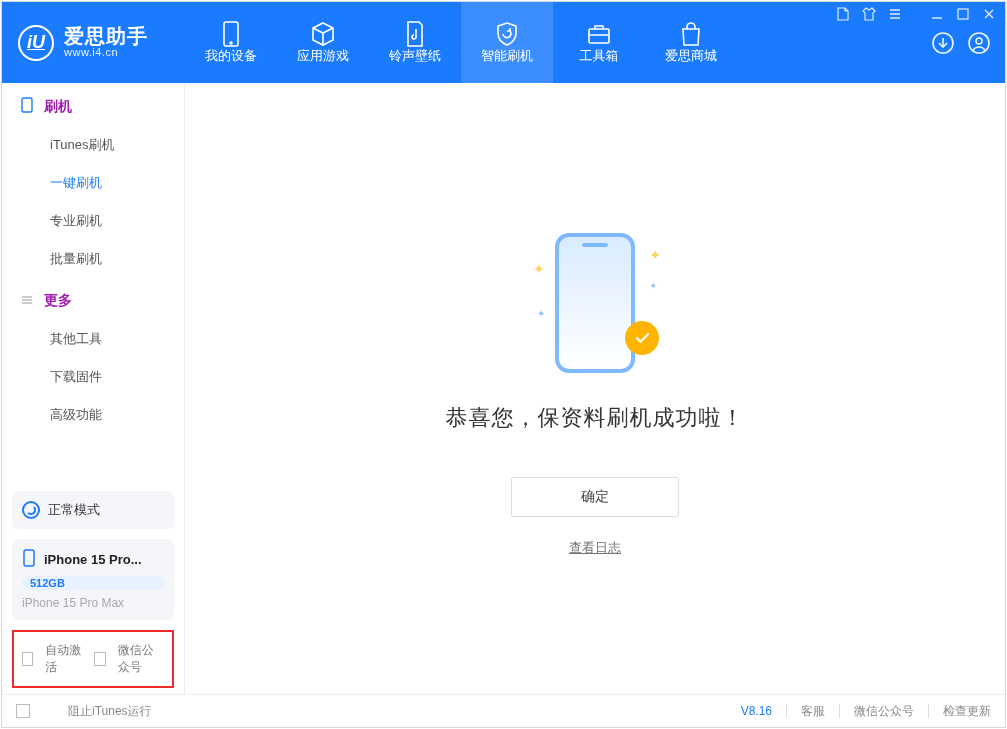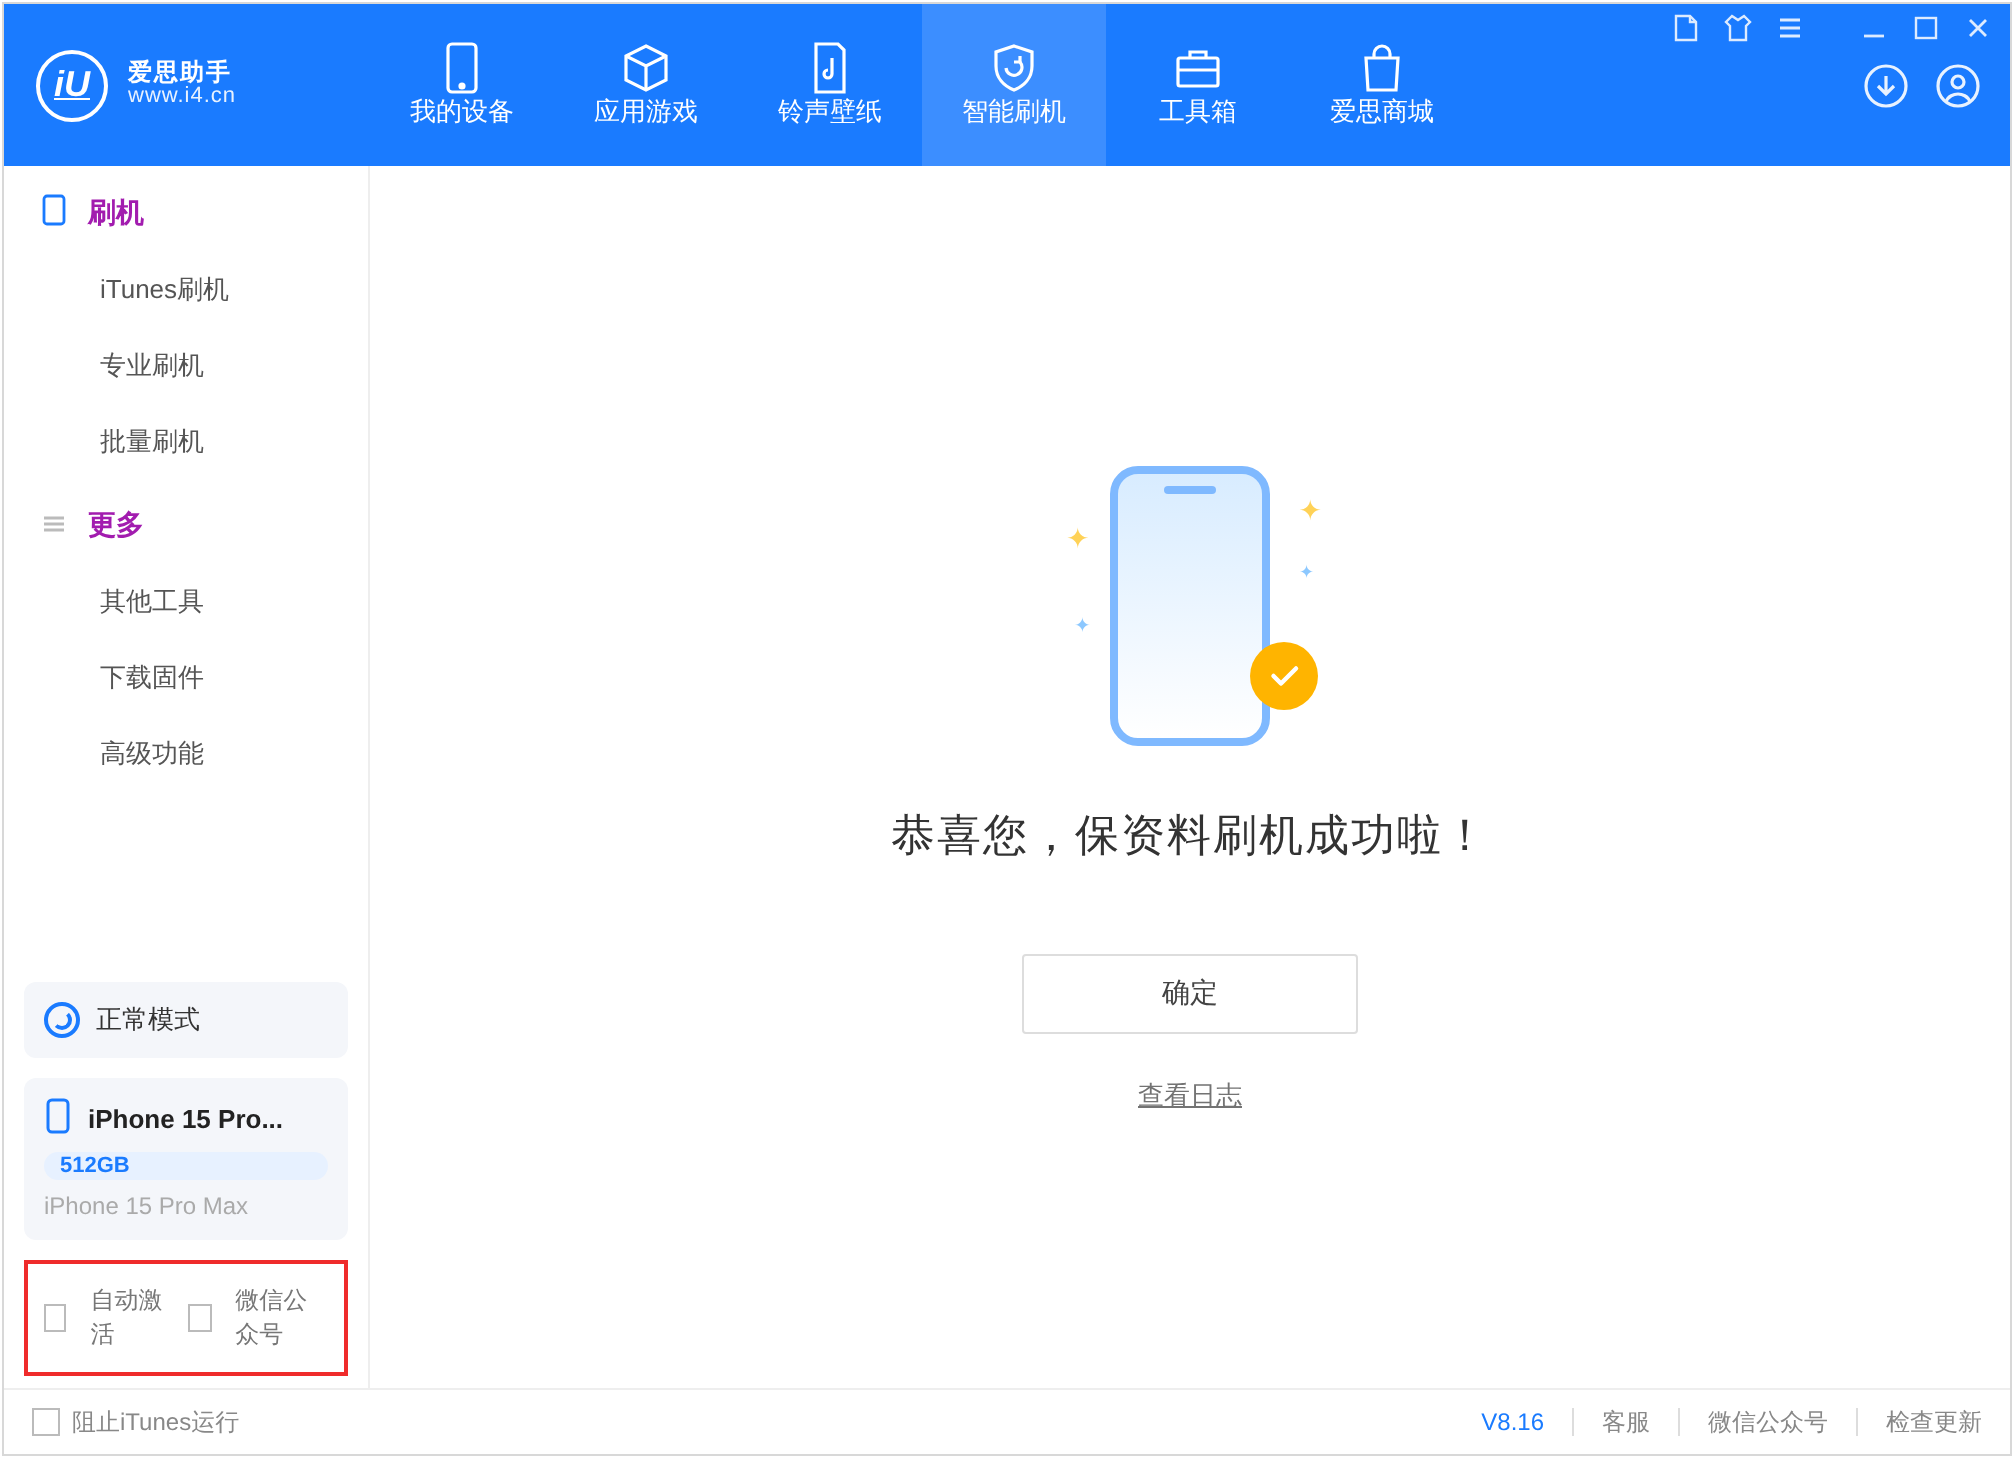--- a/index.html
+++ b/index.html
@@ -3,21 +3,21 @@
   <meta charset="utf-8">
   <style>
     * { margin: 0; padding: 0; box-sizing: border-box; font-family: "Microsoft YaHei", "PingFang SC", sans-serif; }
     body { width: 1007px; height: 729px; overflow: hidden; background: #fff; }
     .app { width: 1005px; height: 727px; border: 1px solid #d8d8d8; display: flex; flex-direction: column; margin:1px; }
     
     .header { height: 81px; background: linear-gradient(90deg,#1a7bff 0%,#1a7bff 100%); display: flex; align-items: stretch; color: #fff; }
     .logo-block { width: 183px; display: flex; align-items: center; padding-left: 16px; gap: 10px; }
     .logo-circle { width: 36px; height: 36px; border: 2.5px solid #fff; border-radius: 50%; display: flex; align-items: center; justify-content: center; font-weight: 700; font-size: 18px; color:#fff; font-style: italic; text-decoration: underline;}
     .logo-text { display:flex; flex-direction:column; line-height:1.05;}
-    .logo-main { font-size: 12px; font-weight: 700; letter-spacing:1px;}
+    .logo-main { font-size: 20px; font-weight: 700; letter-spacing:1px;}
     .logo-sub { font-size: 11px; opacity: .9; letter-spacing:.5px;}
     .nav { display:flex; }
     .nav-item { width: 92px; display:flex; flex-direction:column; align-items:center; justify-content:center; gap:0; font-size:13px; cursor:pointer; }
     .nav-item.active { background: rgba(255,255,255,0.15); }
     .nav-icon { width:26px; height:26px; display:flex; align-items:center; justify-content:center; }
     .header-right { margin-left:auto; display:flex; align-items:center; padding-right:12px; gap:8px;}
     .hdr-btn { width:28px; height:28px; display:flex; align-items:center; justify-content:center; cursor:pointer; opacity:.9;}
     .window-ctrls { position:absolute; top:6px; right:10px; display:flex; gap:10px; color:#fff; font-size:12px;}
     .wc { width:16px; height:16px; display:flex; align-items:center; justify-content:center; cursor:pointer; opacity:.85;}
     
@@ -46,21 +46,21 @@
     .phone::before{content:"";position:absolute;top:6px;left:50%;transform:translateX(-50%);width:26px;height:4px;background:#7fb9ff;border-radius:3px;}
     .checkbadge{ position:absolute; right:-4px; bottom:18px; width:34px; height:34px; background:#ffb400; border-radius:50%; display:flex; align-items:center; justify-content:center;}
     .checkbadge svg{width:18px;height:18px;}
     .spark{position:absolute;color:#ffd257;font-size:14px;}
     .s1{left:-2px;top:28px;} .s2{left:2px;bottom:54px;font-size:10px;color:#8cc8ff;}
     .s3{right:-6px;top:14px;} .s4{right:-2px;top:48px;font-size:9px;color:#8cc8ff;}
     .msg { font-size:22px; color:#333; letter-spacing:1px; margin-bottom:44px;}
     .ok-btn { width:168px; height:40px; border:1px solid #ddd; background:#fff; font-size:14px; color:#444; cursor:pointer; border-radius:2px; margin-bottom:22px;}
     .log-link { font-size:13px; color:#737373; text-decoration:underline; cursor:pointer;}
     
-    .footer { height:33px; border-top:1px solid #eee; display:flex; align-items:center; font-size:12px; color:#888; padding:16px 14px;}
+    .footer { height:33px; border-top:1px solid #eee; display:flex; align-items:center; font-size:12px; color:#888; padding:16px 14px;gap:32px;}
     .footer .chk{margin-right:6px;}
     .footer-right{ margin-left:auto; display:flex; align-items:center; gap:14px;}
     .vsep{ width:1px;height:14px;background:#ddd;}
     .flink{cursor:pointer;}
     .ver{color:#1a7bff;}
   </style>
 </head>
 <body>
 
 <div class="app">
@@ -184,20 +184,21 @@
   <div class="body">
     <div class="sidebar">
       <div class="side-scroll">
         <div class="side-group-hdr">
           <span class="gicon"><svg width="14" height="16" viewBox="0 0 14 16" fill="none" stroke="currentColor" stroke-width="1.4">
                 <rect x="2" y="1" width="10" height="14" rx="1.5"></rect>
               </svg></span>
           <span>刷机</span>
         </div>
         <div class="side-item">iTunes刷机</div>
+        <div class="side-item active">一键刷机</div>
         <div class="side-item">专业刷机</div>
         <div class="side-item">批量刷机</div>
 
         <div class="side-group-hdr more">
           <span class="gicon"><svg width="14" height="14" viewBox="0 0 14 14" stroke="currentColor" stroke-width="1.6">
                 <path d="M2 4h10M2 7h10M2 10h10"></path>
               </svg></span>
           <span>更多</span>
         </div>
         <div class="side-item">其他工具</div>

